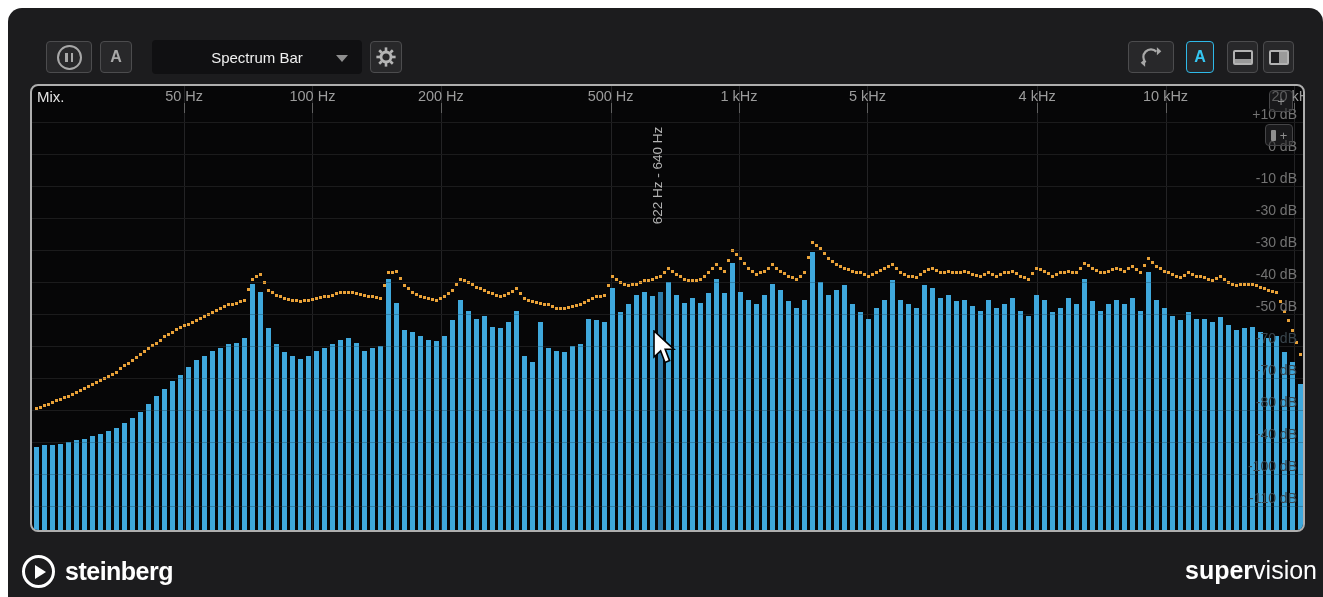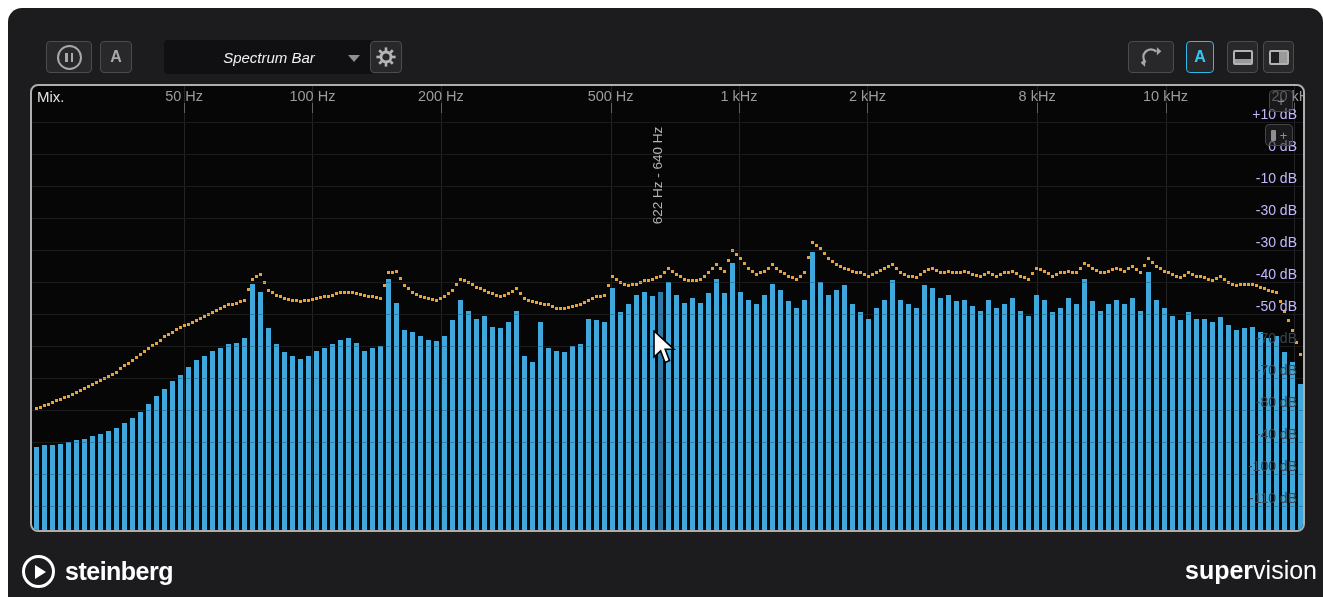--- a/index.html
+++ b/index.html
@@ -25,21 +25,21 @@
   .layout-glyph.right::after{content:"";position:absolute;top:0;bottom:0;right:0;width:8px;background:#9a9a9a;}
   
   #plot{position:absolute;left:22px;top:76px;width:1271px;height:444px;background:#060607;
     border:2px solid #aeaeae;border-radius:8px;overflow:hidden;}
   .vgrid{position:absolute;top:0;bottom:0;width:1px;background:#232325;z-index:1;}
   .vtick{position:absolute;top:17px;height:10px;width:1px;background:#606060;z-index:2;}
   .hgrid{position:absolute;left:0;right:0;height:1px;background:#232325;z-index:1;}
   .hgrid-over{position:absolute;left:0;right:0;height:1px;background:rgba(0,0,0,0.22);z-index:4;}
   .freq-label{position:absolute;top:2px;width:90px;text-align:center;font-size:14.5px;color:#9c9c9c;z-index:2;}
   .db-label{position:absolute;right:6px;height:16px;line-height:16px;font-size:14px;z-index:5;text-align:right;}
-  .db-label.light{color:#c4b5fd;}
+  .db-label.light{color:#737373;}
   .db-label.dark{color:#39454d;}
   .bar{position:absolute;width:5px;background:#3fa8dc;z-index:3;}
   .bar.hovered{background:#2c7aa8;}
   .peak-dot{position:absolute;width:3px;height:3px;background:#e8a138;z-index:3;}
   #hover-freq-label{position:absolute;left:550px;top:82px;width:150px;text-align:center;
     transform:rotate(-90deg);font-size:13.5px;color:#b4b4b4;z-index:6;white-space:nowrap;}
   #mix-label{position:absolute;left:5px;top:2px;font-size:15px;color:#e2e2e2;z-index:5;}
   .zoom-widget{position:absolute;border:1px solid #454547;border-radius:4px;background:rgba(42,42,44,0.55);
     color:#8f8f8f;font-size:13px;display:flex;align-items:center;justify-content:center;z-index:6;box-sizing:border-box;}
   .zoom-widget .mini-bar{width:5px;height:11px;background:#8f8f8f;margin-right:4px;border-radius:1px;}
@@ -62,21 +62,21 @@
 
     <div class="btn" style="left:38px;width:46px;">
       <span class="pause-circle">
           <i></i>
           <i></i>
         </span>
     </div>
     <div class="btn" style="left:92px;width:32px;">
       <span class="letter">A</span>
     </div>
-    <div class="select" style="left:156px;width:210px;font-style:italic;">
+    <div class="select" style="left:144px;width:210px;">
       <span>Spectrum Bar</span>
       <span class="chev"></span>
     </div>
     <div class="btn" style="left:362px;width:32px;">
       <svg width="20" height="20" viewBox="0 0 20 20">
         <g fill="#b5b5b5">
           <rect x="8.7" y="0.4" width="2.6" height="3.6"></rect>
           <rect x="8.7" y="16" width="2.6" height="3.6"></rect>
           <rect x="8.7" y="0.4" width="2.6" height="3.6" transform="rotate(45 10 10)"></rect>
           <rect x="8.7" y="16" width="2.6" height="3.6" transform="rotate(45 10 10)"></rect>
@@ -632,22 +632,22 @@
           <div class="peak-dot" style="left: 1259px; top: 243px;"></div>
           <div class="peak-dot" style="left: 1263px; top: 255px;"></div>
           <div class="peak-dot" style="left: 1267px; top: 267px;"></div>
         </div>
       <div id="labels-layer">
           <div class="freq-label" style="left: 107.081px;">50 Hz</div>
           <div class="freq-label" style="left: 235.482px;">100 Hz</div>
           <div class="freq-label" style="left: 363.884px;">200 Hz</div>
           <div class="freq-label" style="left: 533.621px;">500 Hz</div>
           <div class="freq-label" style="left: 662.022px;">1 kHz</div>
-          <div class="freq-label" style="left: 790.423px;">2 kHz</div>
-          <div class="freq-label" style="left: 960.16px;">8 kHz</div>
+          <div class="freq-label" style="left: 790.423px;">5 kHz</div>
+          <div class="freq-label" style="left: 960.16px;">4 kHz</div>
           <div class="freq-label" style="left: 1088.56px;">10 kHz</div>
           <div class="freq-label" style="left: 1216.96px;">20 kHz</div>
           <div class="db-label light" style="top: 20px;">+10 dB</div>
           <div class="db-label light" style="top: 52px;">0 dB</div>
           <div class="db-label light" style="top: 84px;">-10 dB</div>
           <div class="db-label light" style="top: 116px;">-30 dB</div>
           <div class="db-label light" style="top: 148px;">-30 dB</div>
           <div class="db-label light" style="top: 180px;">-40 dB</div>
           <div class="db-label light" style="top: 212px;">-50 dB</div>
           <div class="db-label dark" style="top: 244px;">-70 dB</div>

